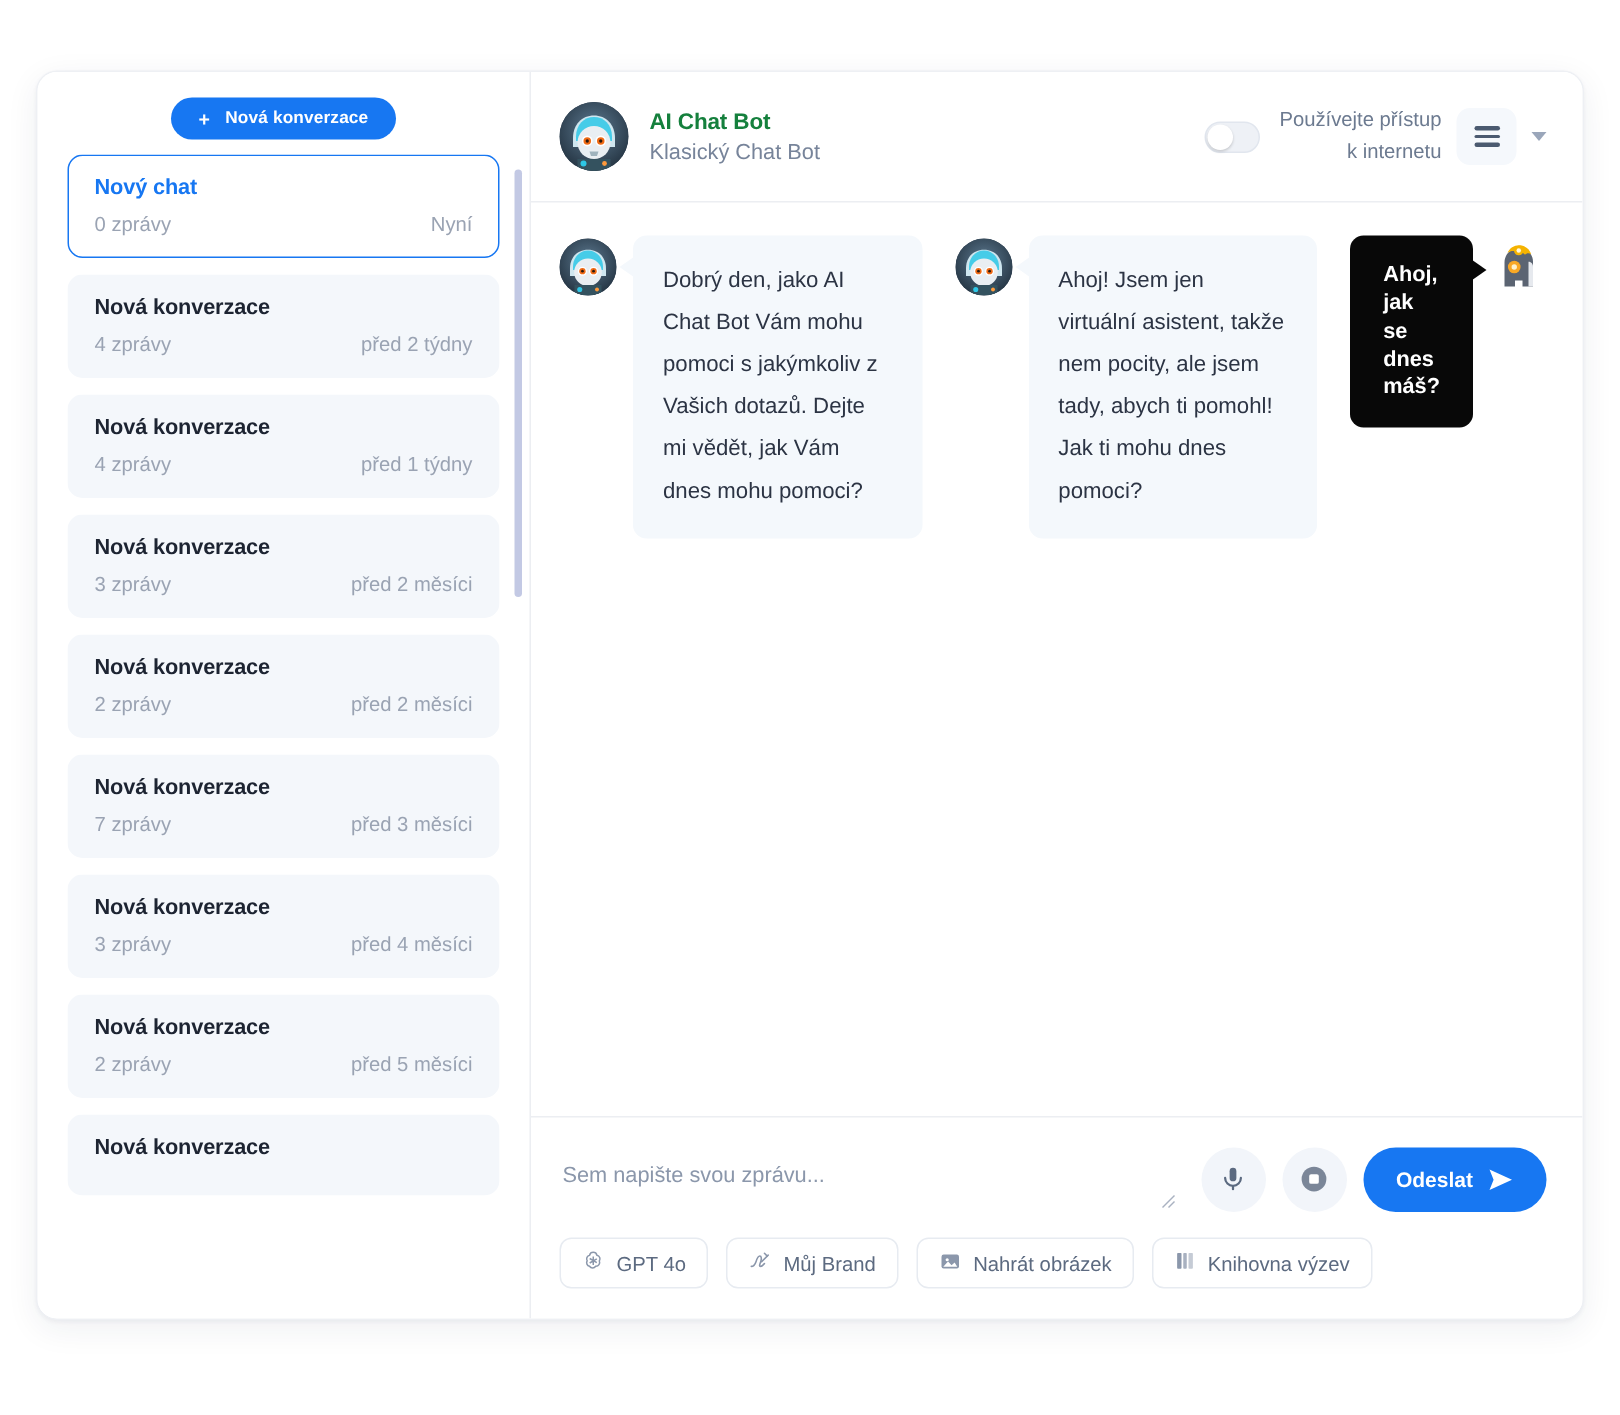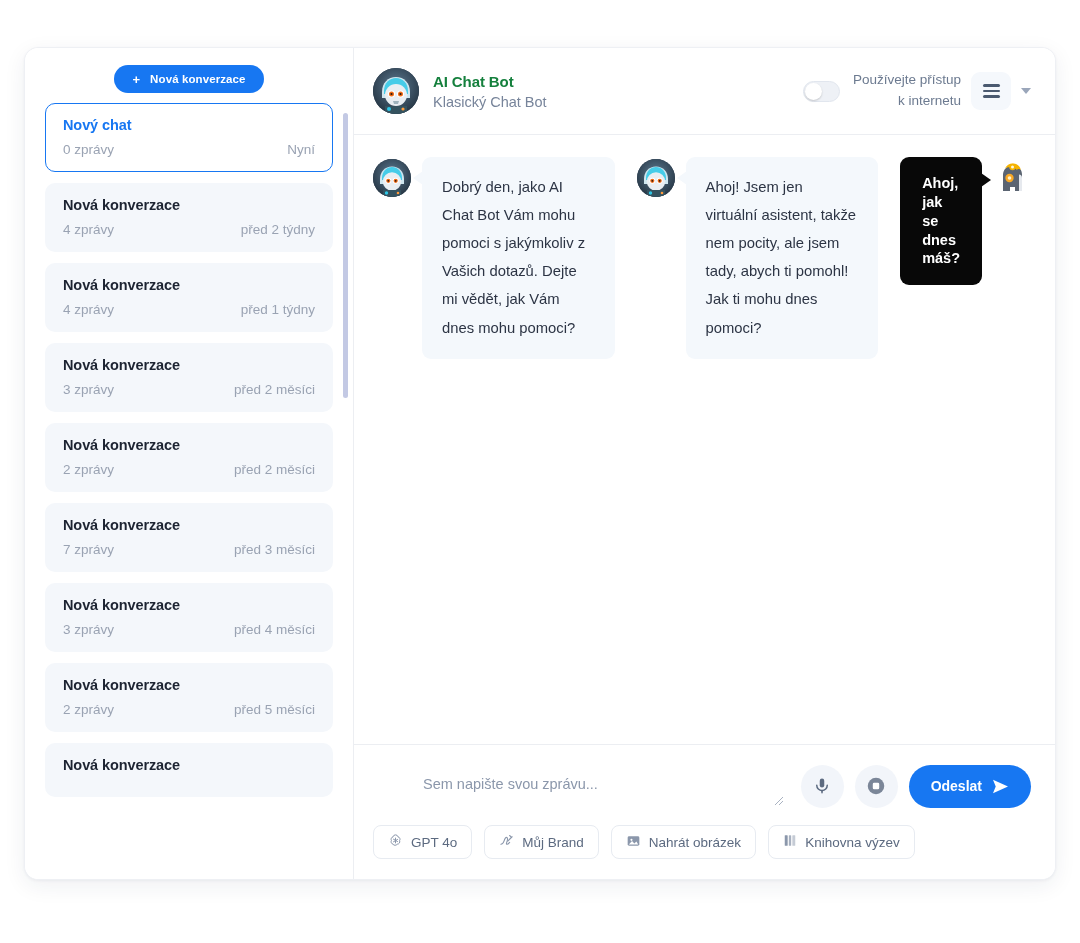--- a/index.html
+++ b/index.html
@@ -246,21 +246,20 @@
   .composer-input textarea {
     width: 100%; height: 46px;
     border: 0; outline: 0; resize: none;
     background: transparent;
     font-family: "Liberation Sans", sans-serif;
     font-size: 14.5px;
     color: #4b5a70;
     padding: 11px 2px;
     line-height: 1.5;
     overflow: hidden;
-    margin-left: 48px;
   }
   .composer-input textarea::placeholder { color: #8b97ab; }
   .resize-grip {
     position: absolute; right: 6px; bottom: 3px;
     width: 10px; height: 10px; pointer-events: none;
     color: #a9b2c1;
   }
   .round-btn {
     width: 43px; height: 43px; border-radius: 50%;
     background: #f2f5fa; border: 0;

